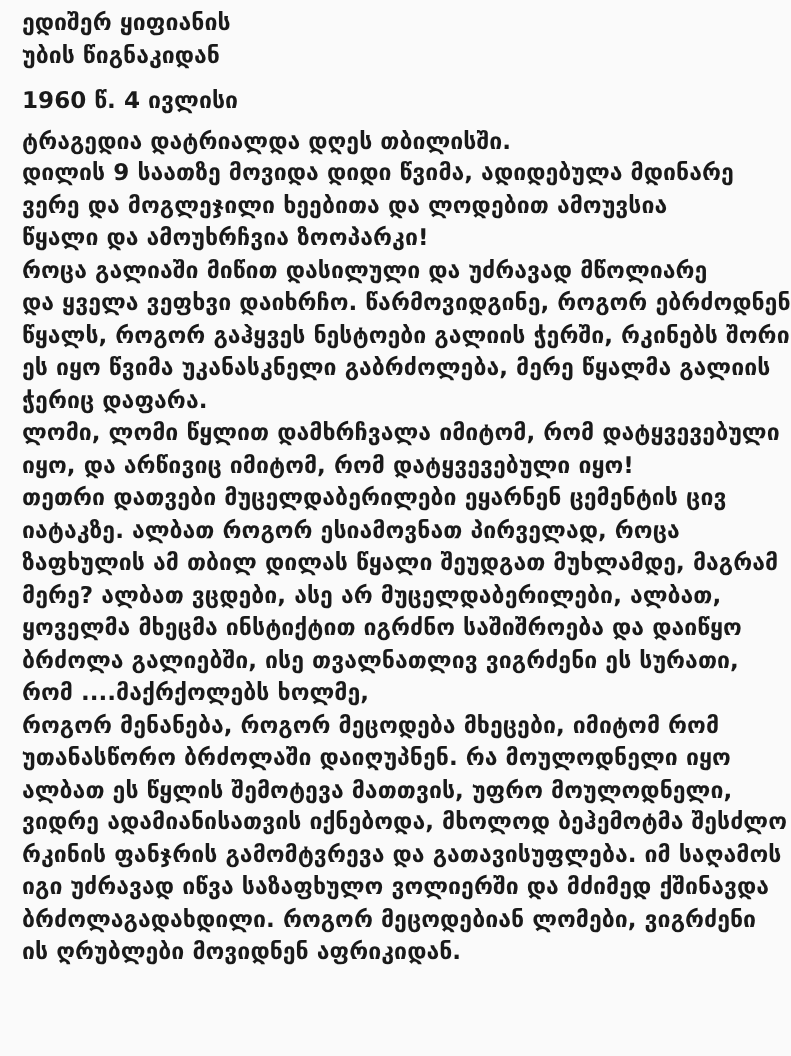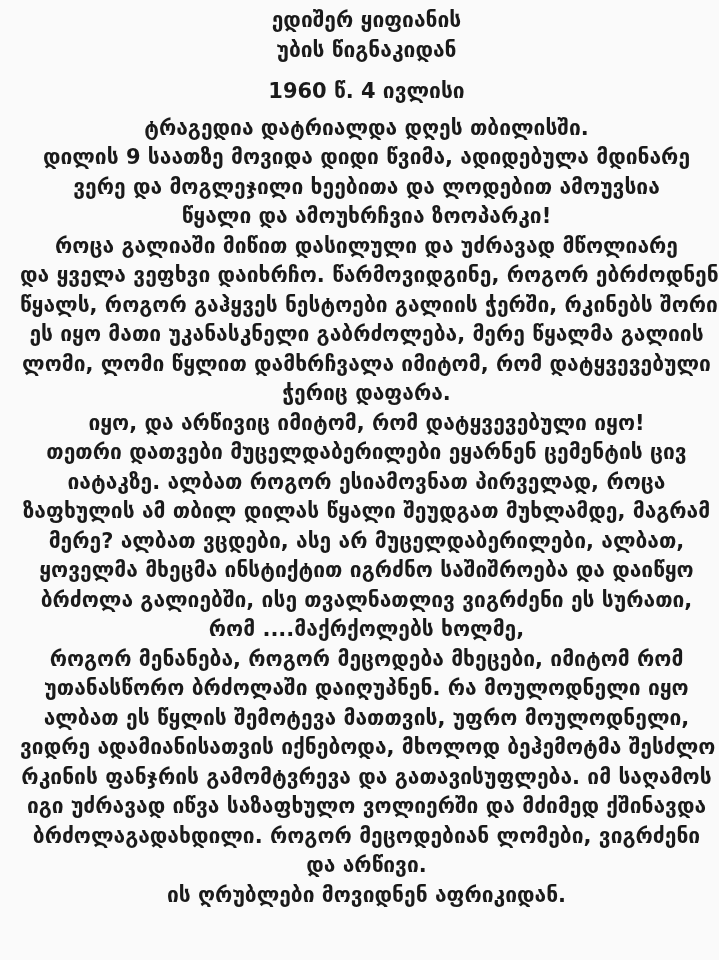--- a/index.html
+++ b/index.html
@@ -15,21 +15,20 @@
     font-family: "DejaVu Sans", sans-serif;
     font-weight: bold;
   }
   .doc {
     padding: 6px 6px 0 20px;
   }
   .line {
     font-size: 21px;
     line-height: 29.5px;
     white-space: nowrap;
-    text-align: center;
   }
   .spacer-after-header { height: 12px; }
   .spacer-after-date   { height: 7px; }
 </style>
 </head>
 <body style="background: rgb(250, 250, 250); color: rgb(26, 26, 26);">
 
 <div class="doc">
   <div class="line">ედიშერ ყიფიანის</div>
   <div class="line">უბის წიგნაკიდან</div>
@@ -37,33 +36,32 @@
   <div class="line">1960 წ. 4 ივლისი</div>
   <div class="spacer-after-date"></div>
 
   <div class="line">ტრაგედია დატრიალდა დღეს თბილისში.</div>
   <div class="line">დილის 9 საათზე მოვიდა დიდი წვიმა, ადიდებულა მდინარე</div>
   <div class="line">ვერე და მოგლეჯილი ხეებითა და ლოდებით ამოუვსია</div>
   <div class="line">წყალი და ამოუხრჩვია ზოოპარკი!</div>
   <div class="line">როცა გალიაში მიწით დასილული და უძრავად მწოლიარე</div>
   <div class="line">და ყველა ვეფხვი დაიხრჩო. წარმოვიდგინე, როგორ ებრძოდნენ</div>
   <div class="line">წყალს, როგორ გაჰყვეს ნესტოები გალიის ჭერში, რკინებს შორის,</div>
-  <div class="line">ეს იყო მათი უკანასკნელი გაბრძოლება, მერე წყალმა გალიის</div>
+  <div class="line">ეს იყო წვიმა უკანასკნელი გაბრძოლება, მერე წყალმა გალიის</div>
+  <div class="line">ჭერიც დაფარა.</div>
   <div class="line">ლომი, ლომი წყლით დამხრჩვალა იმიტომ, რომ დატყვევებული</div>
-  <div class="line">ჭერიც დაფარა.</div>
   <div class="line">იყო, და არწივიც იმიტომ, რომ დატყვევებული იყო!</div>
   <div class="line">თეთრი დათვები მუცელდაბერილები ეყარნენ ცემენტის ცივ</div>
   <div class="line">იატაკზე. ალბათ როგორ ესიამოვნათ პირველად, როცა</div>
   <div class="line">ზაფხულის ამ თბილ დილას წყალი შეუდგათ მუხლამდე, მაგრამ</div>
   <div class="line">მერე? ალბათ ვცდები, ასე არ მუცელდაბერილები, ალბათ,</div>
   <div class="line">ყოველმა მხეცმა ინსტიქტით იგრძნო საშიშროება და დაიწყო</div>
   <div class="line">ბრძოლა გალიებში, ისე თვალნათლივ ვიგრძენი ეს სურათი,</div>
   <div class="line">რომ ....მაქრქოლებს ხოლმე,</div>
   <div class="line">როგორ მენანება, როგორ მეცოდება მხეცები, იმიტომ რომ</div>
   <div class="line">უთანასწორო ბრძოლაში დაიღუპნენ. რა მოულოდნელი იყო</div>
   <div class="line">ალბათ ეს წყლის შემოტევა მათთვის, უფრო მოულოდნელი,</div>
   <div class="line">ვიდრე ადამიანისათვის იქნებოდა, მხოლოდ ბეჰემოტმა შესძლო</div>
   <div class="line">რკინის ფანჯრის გამომტვრევა და გათავისუფლება. იმ საღამოს</div>
   <div class="line">იგი უძრავად იწვა საზაფხულო ვოლიერში და მძიმედ ქშინავდა</div>
   <div class="line">ბრძოლაგადახდილი. როგორ მეცოდებიან ლომები, ვიგრძენი</div>
-  <div class="line">და არწივი.</div>
   <div class="line">ის ღრუბლები მოვიდნენ აფრიკიდან.</div>
 </div>
 
 </body></html>

